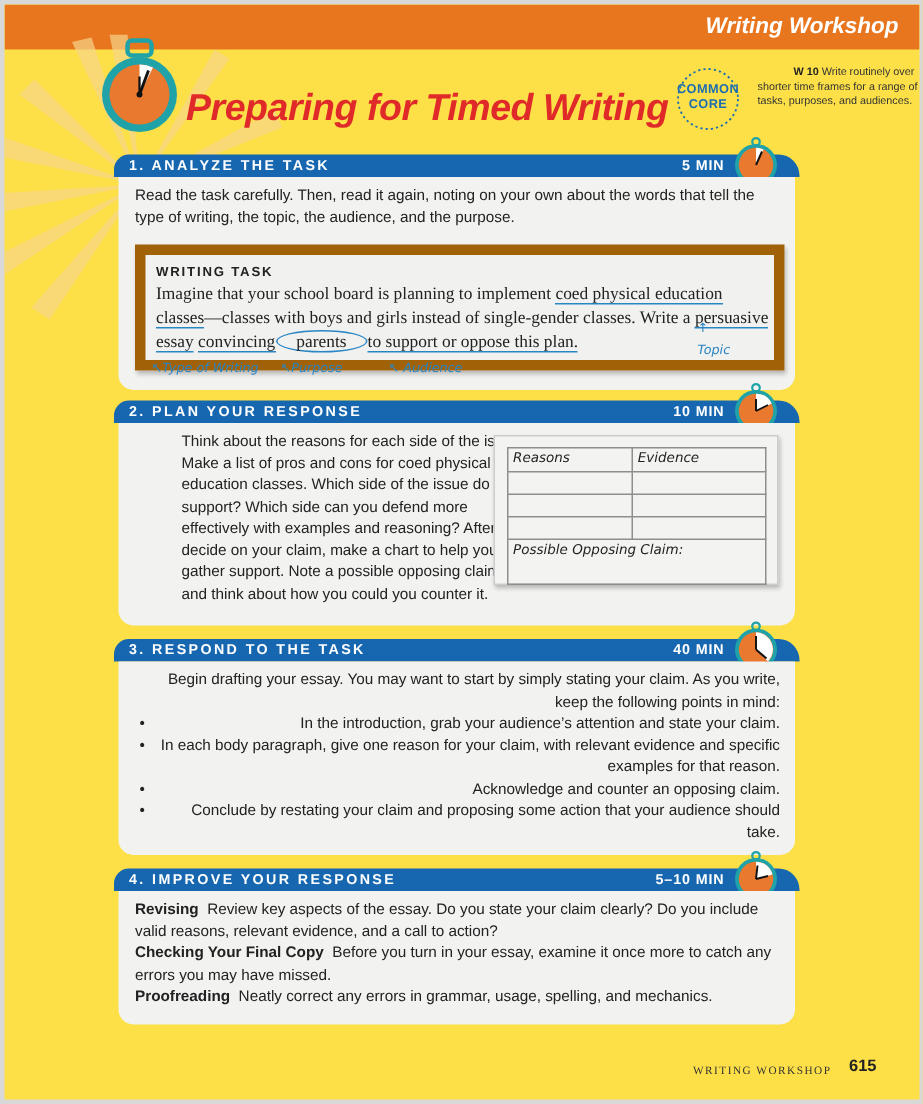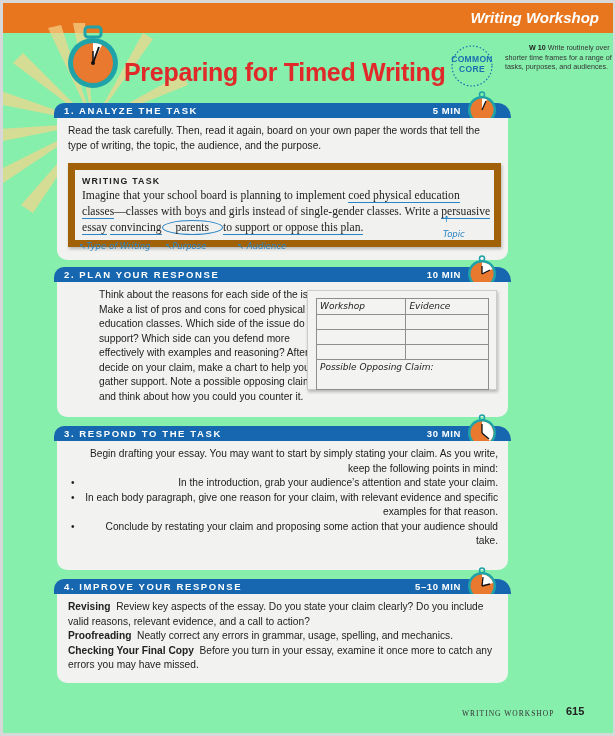--- a/index.html
+++ b/index.html
@@ -1,50 +1,50 @@
 <!DOCTYPE html>
 <html><head>
 <meta charset="utf-8">
 <style>
   * { margin: 0; padding: 0; box-sizing: border-box; }
   html, body { width: 615px; height: 736px; overflow: hidden; background: #d8d8d8; }
   body { font-family: "Liberation Sans", sans-serif; position: relative; }
   .page {
     position: absolute; left: 3px; top: 3px; width: 610px; height: 730px;
-    background: #86efac; overflow: hidden;
+    background: #fde047; overflow: hidden;
   }
   .topbar {
     position: absolute; left: 0; top: 0; width: 610px; height: 30px;
     background: #e8761f;
   }
   .topbar .label {
     position: absolute; right: 14px; top: 6px; color: #fff;
     font-style: italic; font-weight: bold; font-size: 15px;
   }
   .sunburst { position: absolute; left: -10px; top: 20px; width: 200px; height: 200px; }
   .title-timer { position: absolute; left: 62px; top: 22px; width: 56px; height: 68px; }
   .title {
     position: absolute; left: 121px; top: 55px; color: #e02a2a;
-    font-size: 25px; font-weight: bold; letter-spacing: -0.3px;
+    font-size: 25px; font-weight: bold; letter-spacing: -0.3px; font-style: italic;
   }
   .cc-badge {
     position: absolute; left: 442px; top: 46px; width: 50px; height: 36px;
   }
   .cc-badge svg { position: absolute; left: 4px; top: -6px; }
   .cc-text {
     position: absolute; left: 0; top: 5px; width: 54px; text-align: center;
     color: #1c6eb0; font-weight: bold; font-size: 8.5px; line-height: 10px; letter-spacing: 0.3px;
   }
   .standard {
     position: absolute; left: 502px; top: 40px; width: 108px;
     font-size: 7.2px; line-height: 9.5px; color: #333;
   }
   .standard b { color: #222; padding-left: 24px; }
 
-  .section { position: absolute; left: 51px; width: 457px; }
+  .section { position: absolute; left: 73px; width: 457px; }
   .sec-head {
     position: absolute; left: 0; top: 0; width: 457px; height: 15px;
     background: #1667b0; border-radius: 10px 14px 0 0;
   }
   .sec-head .name {
     position: absolute; left: 10px; top: 2px; color: #fff; font-weight: bold;
     font-size: 9.5px; letter-spacing: 1.6px;
   }
   .sec-head .time {
     position: absolute; right: 50px; top: 2px; color: #fff; font-weight: bold;
@@ -164,21 +164,21 @@
       <span class="time">5 MIN</span>
     </div>
     <svg class="sec-timer" viewBox="0 0 30 34">
       <circle cx="15" cy="3.5" r="2.5" fill="none" stroke="#1fa3a8" stroke-width="1.5"></circle>
       <circle cx="15" cy="19" r="14" fill="#1fa3a8"></circle>
       <circle cx="15" cy="19" r="11.5" fill="#e8792e"></circle>
       <path d="M15,19 L15,7.5 A11.5,11.5 0 0,1 20,8.6 Z" fill="#fff"></path>
       <line x1="15" y1="19" x2="19" y2="10" stroke="#111" stroke-width="1.3"></line>
     </svg>
     <div class="sec-body" style="height:142px;">
-      <p>Read the task carefully.  Then, read it again, board on your own paper the words that tell the type of writing, the topic, the audience, and the purpose.</p>
+      <p>Read the task carefully.  Then, read it again, noting on your own about the words that tell the type of writing, the topic, the audience, and the purpose.</p>
       <div class="task-card">
         <div class="label">WRITING TASK</div>
         <div class="text">
           <span>Imagine that your school board is planning to implement </span><span class="ul">coed physical education classes</span><span>—classes with boys and girls instead of single-gender classes. Write a </span><span class="ul">persuasive essay</span> <span class="ul">convincing</span><span class="circ">parents</span><span class="ul">to support or oppose this plan.</span>
         </div>
         <span class="anno" style="left:368px; top:42px;">↑<br><span>Topic</span></span>
         <span class="anno" style="left:4px; top:69px;">↖<span>Type of Writing</span></span>
         <span class="anno" style="left:90px; top:69px;">↖<span>Purpose</span></span>
         <span class="anno" style="left:162px; top:69px;">↖ <span>Audience</span></span>
       </div>
@@ -197,21 +197,21 @@
       <path d="M15,19 L15,7.5 A11.5,11.5 0 0,1 25.5,14 Z" fill="#fff"></path>
       <line x1="15" y1="19" x2="23" y2="15" stroke="#111" stroke-width="1.3"></line>
       <line x1="15" y1="19" x2="15" y2="11" stroke="#111" stroke-width="1.3"></line>
     </svg>
     <div class="sec-body" style="height:135px;padding-left:42px;">
       <p class="plan-text">Think about the reasons for each side of the issue. Make a list of pros and cons for coed physical education classes.  Which side of the issue do you support?  Which side can you defend more effectively with examples and reasoning?  After you decide on your claim, make a chart to help you gather support.  Note a possible opposing claim, and think about how you could you counter it.</p>
       <div class="plan-card">
         <table>
           <tbody>
               <tr>
-            <td>Workshop</td>
+            <td>Reasons</td>
             <td>Evidence</td>
           </tr>
           <tr>
                 <td></td>
                 <td></td>
               </tr>
           <tr>
                 <td></td>
                 <td></td>
               </tr>
@@ -224,55 +224,56 @@
               </tr>
         </tbody>
           </table>
       </div>
     </div>
   </div>
 
   <div class="section" style="top:423px; height:144px;">
     <div class="sec-head">
       <span class="name">3. RESPOND TO THE TASK</span>
-      <span class="time">30 MIN</span>
+      <span class="time">40 MIN</span>
     </div>
     <svg class="sec-timer" viewBox="0 0 30 34">
       <circle cx="15" cy="3.5" r="2.5" fill="none" stroke="#1fa3a8" stroke-width="1.5"></circle>
       <circle cx="15" cy="19" r="14" fill="#1fa3a8"></circle>
       <circle cx="15" cy="19" r="11.5" fill="#e8792e"></circle>
       <path d="M15,19 L15,7.5 A11.5,11.5 0 0,1 23,27 Z" fill="#fff"></path>
       <line x1="15" y1="19" x2="22" y2="25" stroke="#111" stroke-width="1.3"></line>
       <line x1="15" y1="19" x2="15" y2="10" stroke="#111" stroke-width="1.3"></line>
     </svg>
     <div class="sec-body" style="height:129px;text-align:right;">
       <p>Begin drafting your essay.  You may want to start by simply stating your claim.  As you write, keep the following points in mind:</p>
       <ul class="bullets">
         <li>In the introduction, grab your audience’s attention and state your claim.</li>
         <li>In each body paragraph, give one reason for your claim, with relevant evidence and specific examples for that reason.</li>
+        <li>Acknowledge and counter an opposing claim.</li>
         <li>Conclude by restating your claim and proposing some action that your audience should take.</li>
       </ul>
     </div>
   </div>
 
   <div class="section" style="top:576px; height:104px;">
     <div class="sec-head">
       <span class="name">4. IMPROVE YOUR RESPONSE</span>
       <span class="time">5–10 MIN</span>
     </div>
     <svg class="sec-timer" viewBox="0 0 30 34">
       <circle cx="15" cy="3.5" r="2.5" fill="none" stroke="#1fa3a8" stroke-width="1.5"></circle>
       <circle cx="15" cy="19" r="14" fill="#1fa3a8"></circle>
       <circle cx="15" cy="19" r="11.5" fill="#e8792e"></circle>
       <path d="M15,19 L15,7.5 A11.5,11.5 0 0,1 26,16 Z" fill="#fff"></path>
       <line x1="15" y1="19" x2="23" y2="17" stroke="#111" stroke-width="1.3"></line>
       <line x1="15" y1="19" x2="16" y2="10" stroke="#111" stroke-width="1.3"></line>
     </svg>
     <div class="sec-body" style="height:89px;">
       <p><b>Revising</b><span style="white-space:pre-wrap">  Review key aspects of the essay. Do you state your claim clearly? Do you include valid reasons, relevant evidence, and a call to action?</span></p>
+      <p><b>Checking Your Final Copy</b><span style="white-space:pre-wrap">  Before you turn in your essay, examine it once more to catch any errors you may have missed.</span></p>
       <p><b>Proofreading</b><span style="white-space:pre-wrap">  Neatly correct any errors in grammar, usage, spelling, and mechanics.</span></p>
-      <p><b>Checking Your Final Copy</b><span style="white-space:pre-wrap">  Before you turn in your essay, examine it once more to catch any errors you may have missed.</span></p>
     </div>
   </div>
 
   <div class="footer">WRITING WORKSHOP</div>
   <div class="pagenum">615</div>
 </div>
 
 </body></html>

